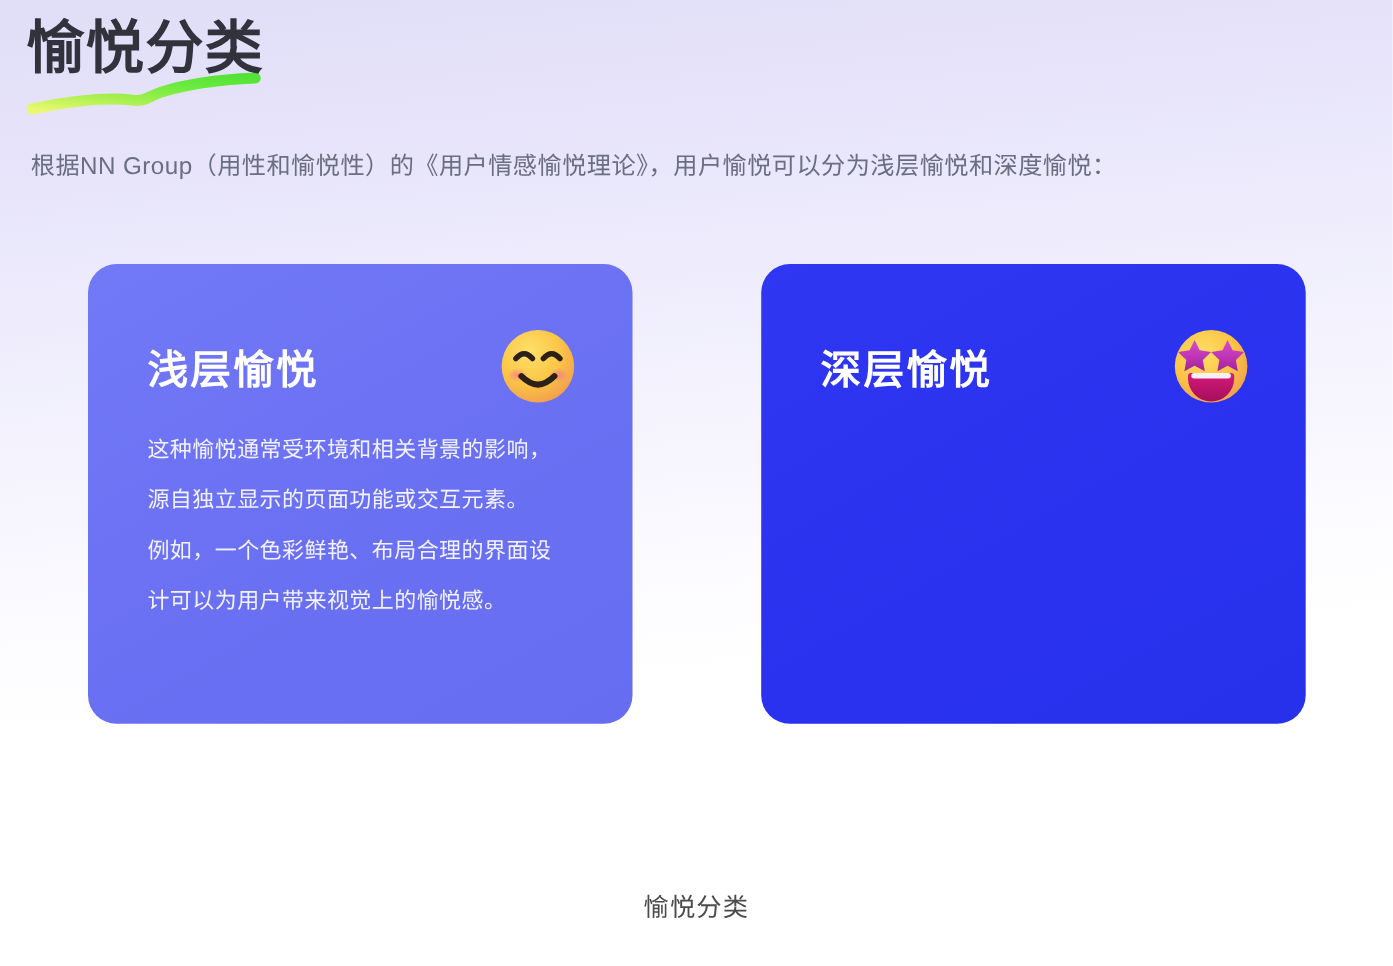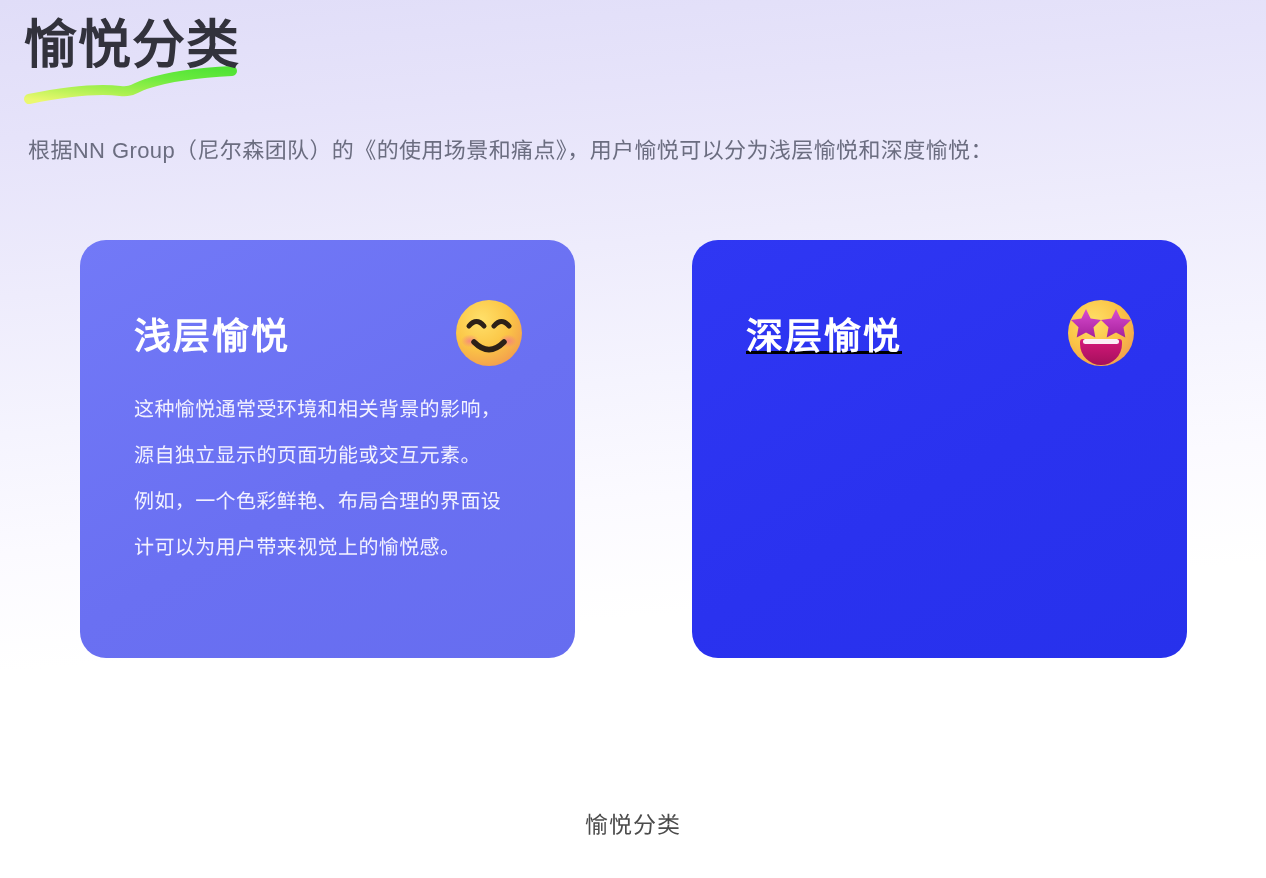--- a/index.html
+++ b/index.html
@@ -85,21 +85,20 @@
     position: relative;
     overflow: hidden;
   }
 
   .card--shallow {
     background: linear-gradient(150deg, #7279f7 0%, #6a70f2 55%, #666df0 100%);
   }
 
   .card--deep {
     background: linear-gradient(150deg, #2f37f3 0%, #2a32ef 55%, #2731ec 100%);
-    text-decoration: underline;
   }
 
   .card-head {
     display: flex;
     align-items: center;
     justify-content: space-between;
     height: 74px;
   }
 
   .card-title {
@@ -152,21 +151,21 @@
         <stop offset="0%" stop-color="#eaf86f"></stop>
         <stop offset="35%" stop-color="#a8f04f"></stop>
         <stop offset="70%" stop-color="#6ceb3f"></stop>
         <stop offset="100%" stop-color="#52e336"></stop>
       </linearGradient>
     </defs>
     <path d="M5 33 C 40 26, 72 22, 96 25 C 108 26.5, 110 22, 122 18 C 150 9, 186 6, 208 5" fill="none" stroke="url(#strokeGrad)" stroke-width="10" stroke-linecap="round"></path>
   </svg>
 </div>
 
-<div class="subtitle">根据NN Group（尼尔森团队）的《的使用场景和痛点》，用户愉悦可以分为浅层愉悦和深度愉悦：</div>
+<div class="subtitle">根据NN Group（用性和愉悦性）的《用户情感愉悦理论》，用户愉悦可以分为浅层愉悦和深度愉悦：</div>
 
 <div class="cards">
 
   <div class="card card--shallow">
     <div class="card-head">
       <div class="card-title">浅层愉悦</div>
 
       <svg class="card-emoji" viewBox="0 0 72 72" xmlns="http://www.w3.org/2000/svg" aria-hidden="true">
         <defs>
           <radialGradient id="faceA" cx="38%" cy="30%" r="78%">

